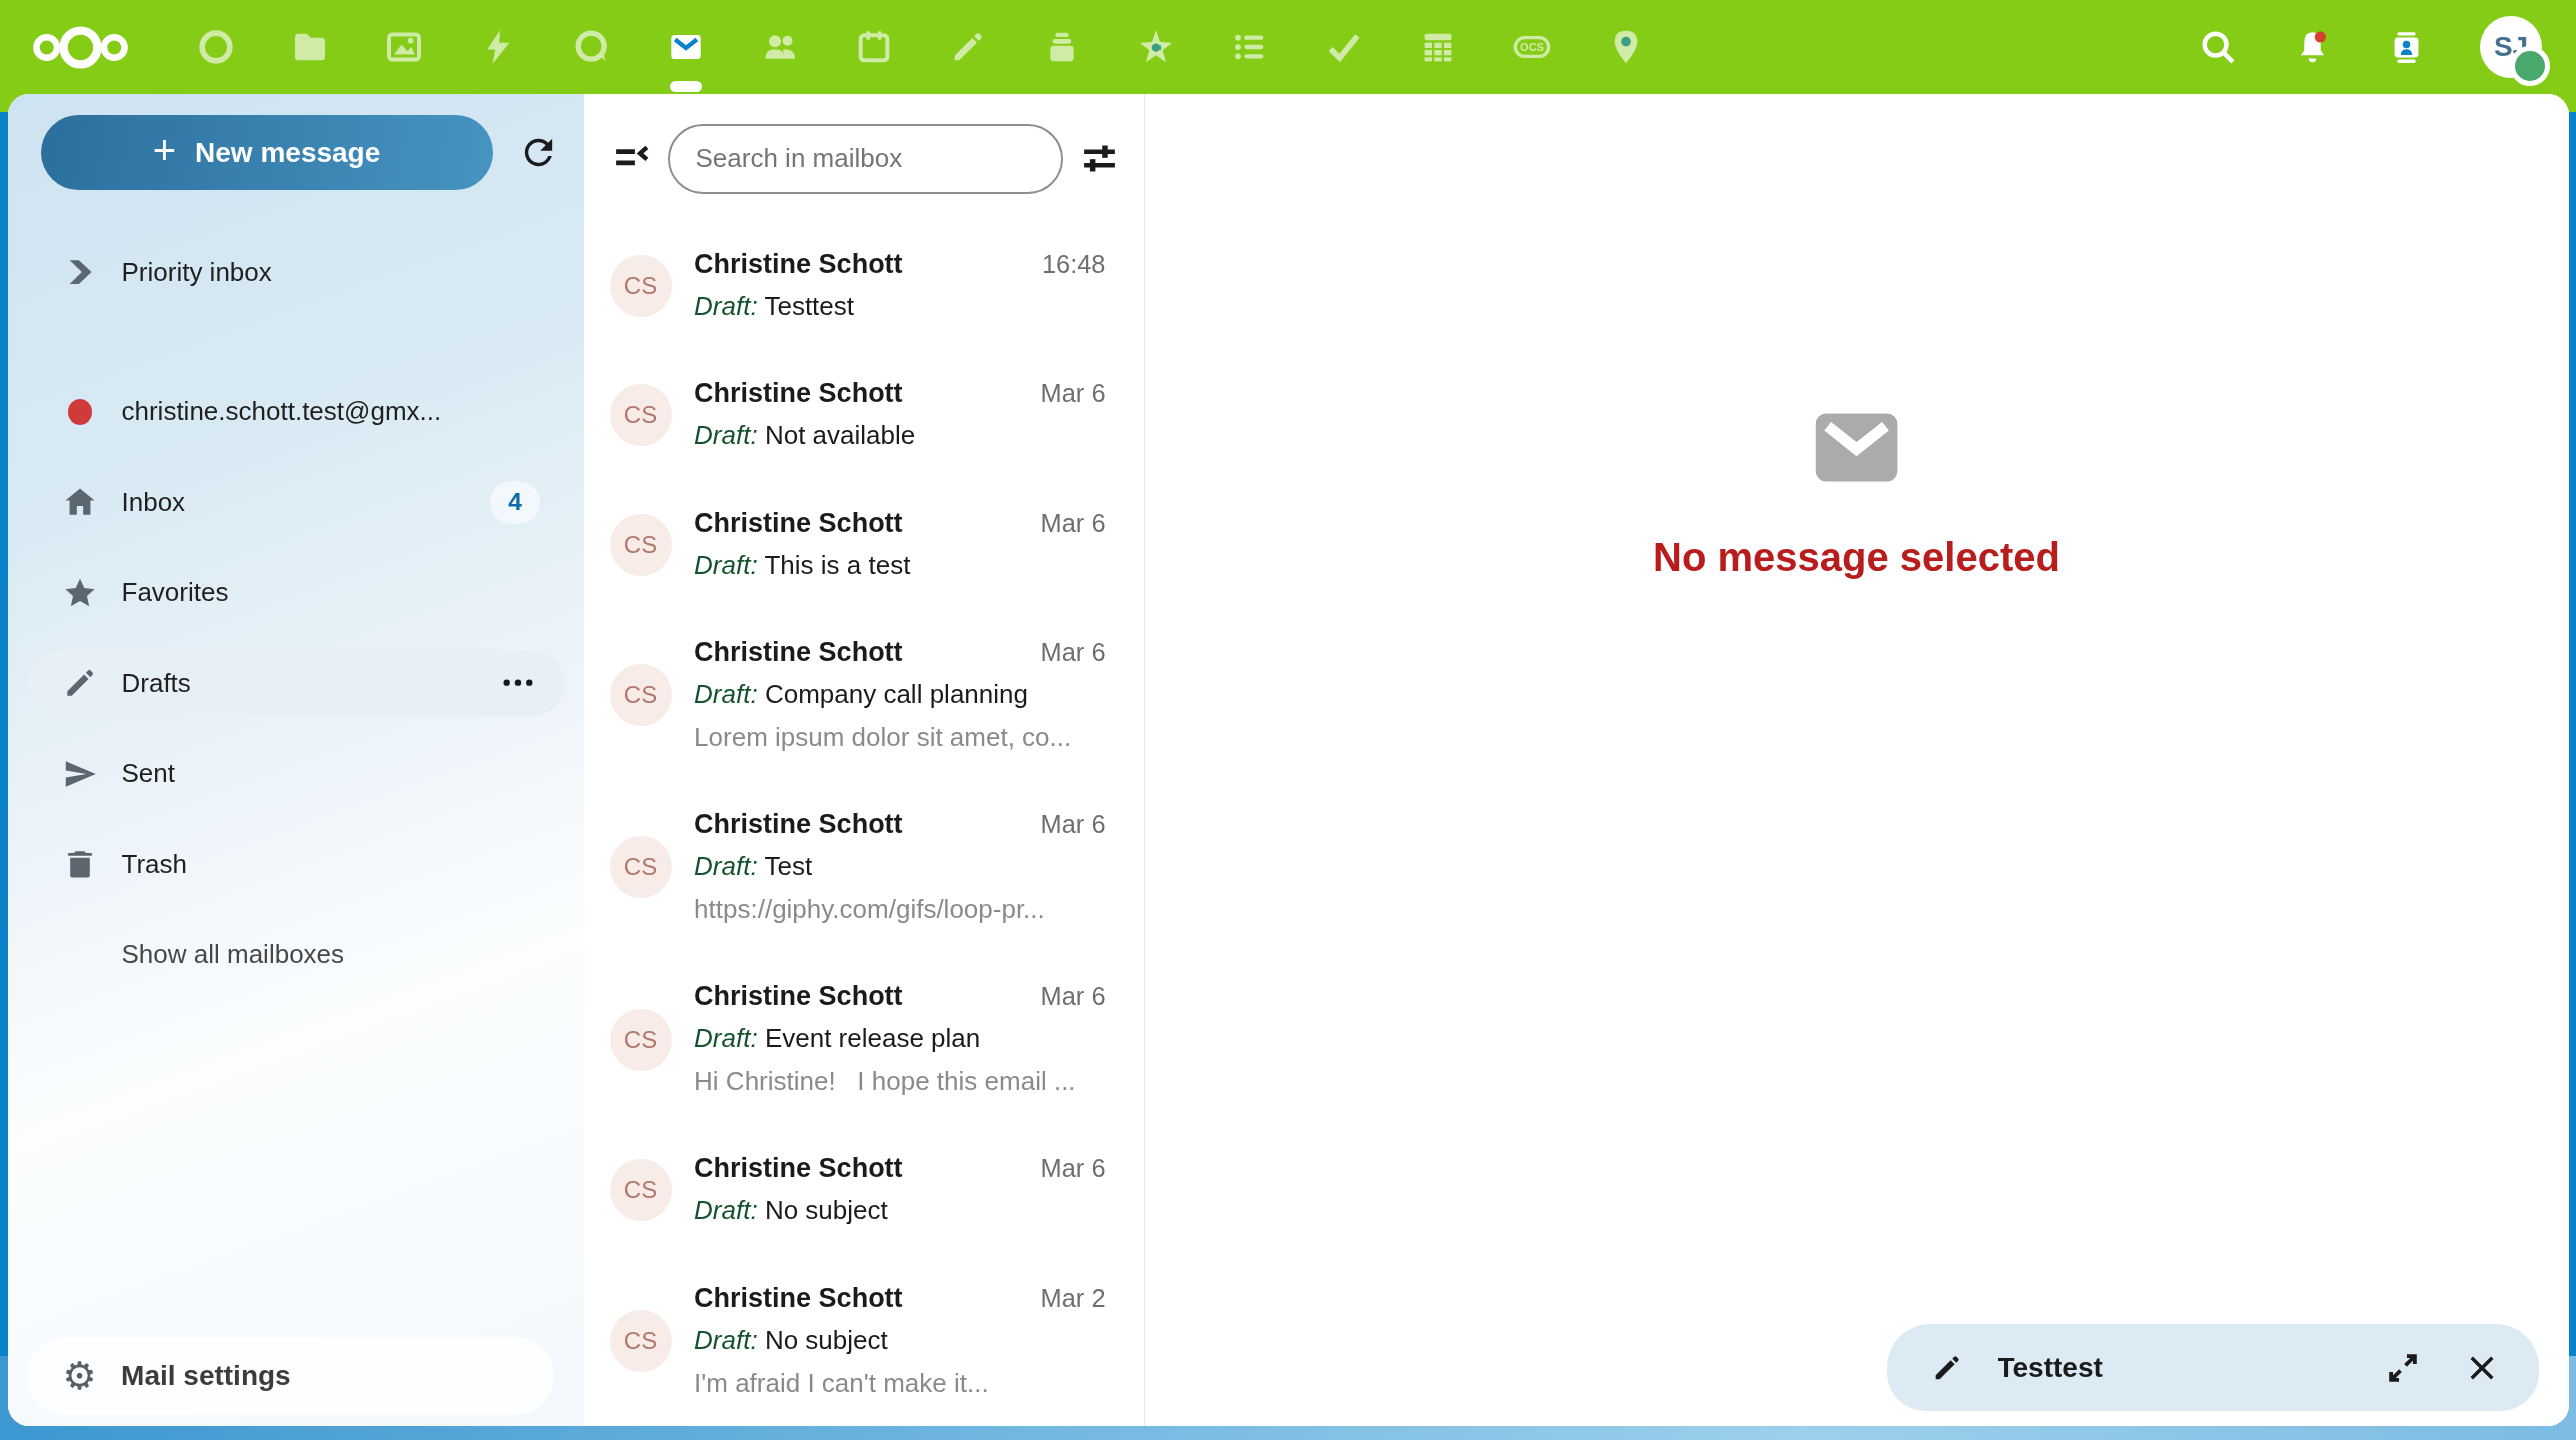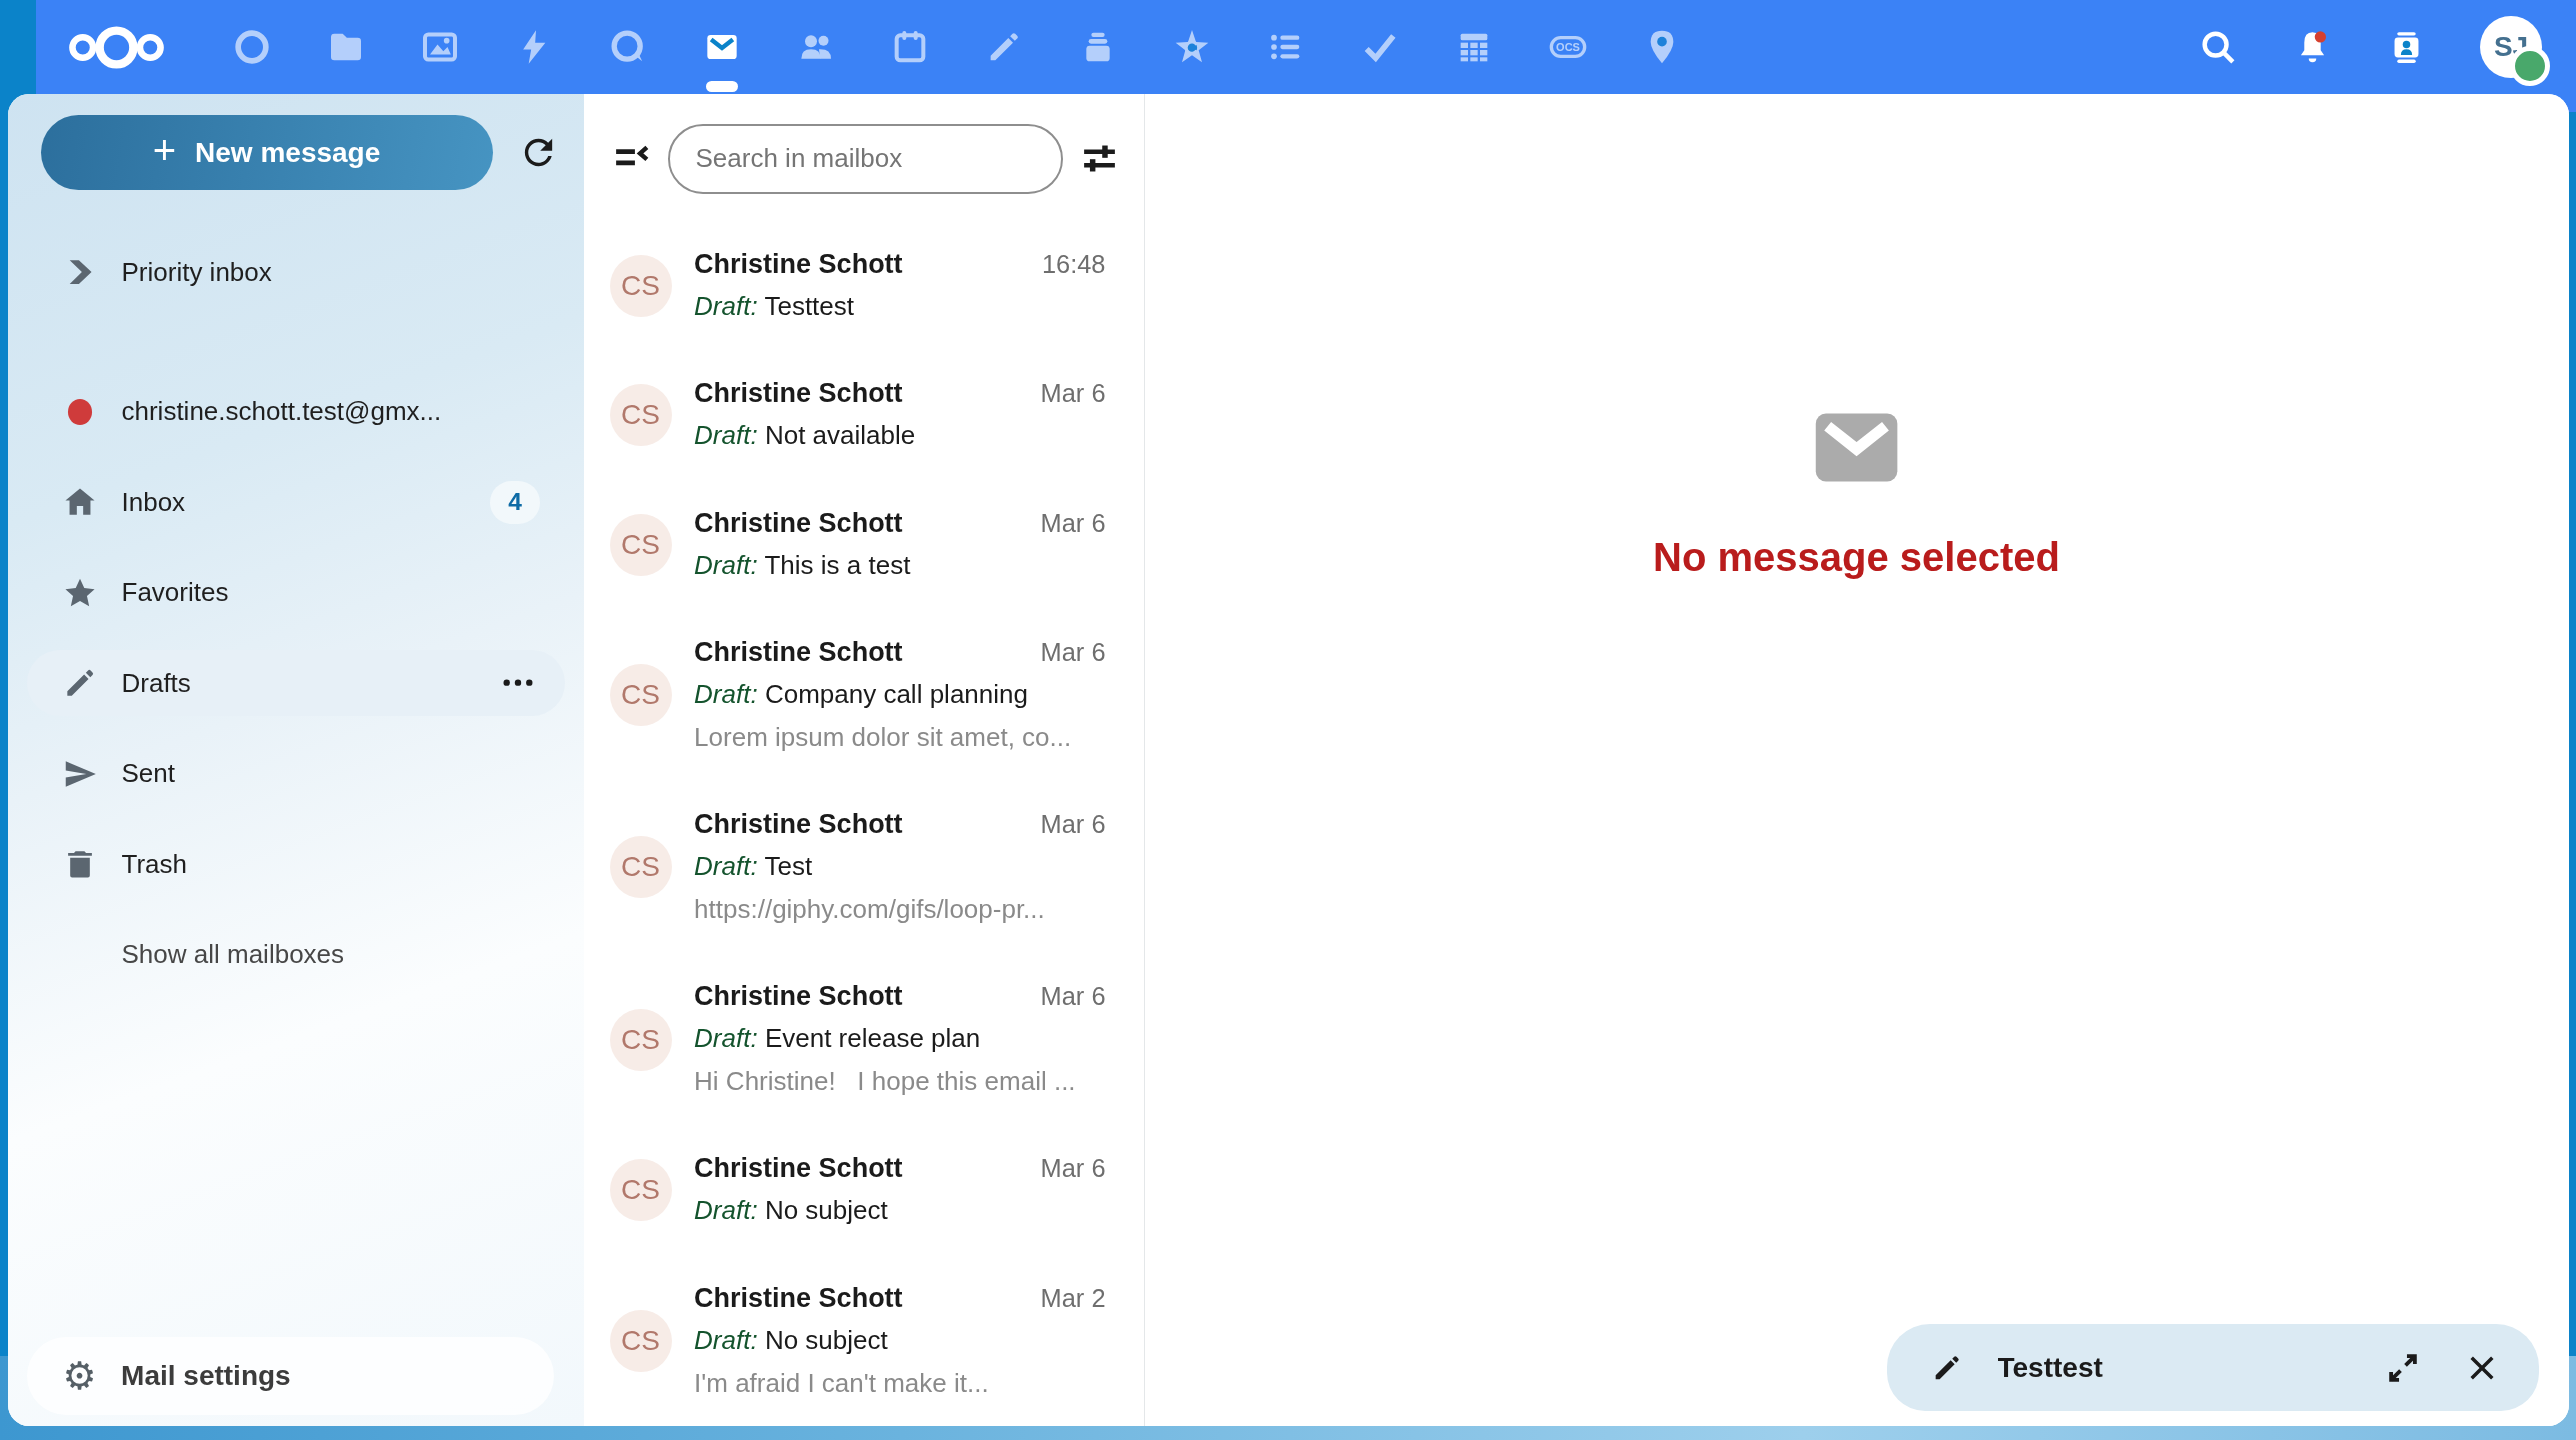--- a/index.html
+++ b/index.html
@@ -5,21 +5,21 @@
   html,body{margin:0;padding:0;}
   body{
     width:2576px;height:1441px;position:relative;overflow:hidden;
     font-family:"Liberation Sans","DejaVu Sans",sans-serif;
     background:#0b83c9;
   }
   
   .bg-strip{position:absolute;left:0;right:0;bottom:0;height:85px;
     background:linear-gradient(to right,#3d97d0 0%,#6ab3de 35%,#9dcfec 70%,#7cbbe2 100%);}
   
-  .topbar{position:absolute;left:0;top:0;right:0;height:112px;background:#3b82f6;margin-left:36px;}
+  .topbar{position:absolute;left:0;top:0;right:0;height:112px;background:#84cc16;}
   .logo{position:absolute;left:28px;top:0;height:94px;display:flex;align-items:center;}
   .apps{position:absolute;left:196px;top:0;height:94px;display:flex;align-items:center;gap:54px;}
   .app{width:40px;height:40px;display:flex;align-items:center;justify-content:center;opacity:.62;cursor:pointer;}
   .app.active{opacity:1;position:relative;}
   .app .ind{position:absolute;left:50%;transform:translateX(-50%);bottom:-24.5px;width:32px;height:10.4px;border-radius:5.6px;background:#fff;}
   .right-icons{position:absolute;right:34px;top:0;height:94px;display:flex;align-items:center;gap:53px;}
   .ricon{width:41px;height:41px;display:flex;align-items:center;justify-content:center;cursor:pointer;}
   .avatar{position:relative;width:62px;height:62px;border-radius:50%;background:#fff;display:flex;align-items:center;justify-content:center;
     color:#44708f;font-size:28px;font-weight:bold;cursor:pointer;}
   .status-dot{position:absolute;right:-7.5px;bottom:-7.5px;width:30px;height:30px;border-radius:50%;background:#49a86b;border:5.6px solid #fff;}
@@ -51,21 +51,21 @@
   .mail-settings .mslabel{margin-left:24.5px;font-size:28px;font-weight:bold;color:#3c3c3c;}
   
   .list-col{width:560px;flex:0 0 560px;border-right:1.9px solid #e4e7e9;background:#fff;display:flex;flex-direction:column;}
   .list-header{display:flex;align-items:center;padding:22.6px 22.6px 15px 26px;gap:15px;margin-top:7px;}
   .hicon{width:43px;height:43px;display:flex;align-items:center;justify-content:center;flex:0 0 43px;cursor:pointer;}
   .search-box{flex:1;height:66px;border:2.8px solid #8e8e8e;border-radius:36px;font-size:26px;color:#333;
     padding:0 26px;outline:none;font-family:inherit;background:#fff;min-width:0;}
   .search-box::placeholder{color:#757575;}
   .emails{flex:1;overflow:hidden;padding-top:13px;}
   .email{display:flex;align-items:center;gap:22.6px;padding:22.6px 38px 22.6px 26px;cursor:pointer;}
-  .em-avatar{width:62px;height:62px;border-radius:50%;background:#f7ece7;color:#b1786b;font-size:28px;
+  .em-avatar{width:62px;height:62px;border-radius:50%;background:#f7ece7;color:#b1786b;font-size:24px;
     display:flex;align-items:center;justify-content:center;flex:0 0 62px;}
   .em-body{flex:1;min-width:0;}
   .em-row1{display:flex;align-items:baseline;}
   .em-sender{font-size:27px;font-weight:bold;color:#1b1b1b;line-height:41px;white-space:nowrap;overflow:hidden;flex:1;}
   .em-date{font-size:25.4px;color:#6e6e6e;margin-left:15px;white-space:nowrap;}
   .em-row2{font-size:26px;line-height:43px;white-space:nowrap;overflow:hidden;}
   .em-draft{font-style:italic;color:#14532d;}
   .em-subject{color:#1b1b1b;}
   .em-preview{font-size:26px;line-height:43px;color:#8a8a8a;white-space:pre;overflow:hidden;}
   

